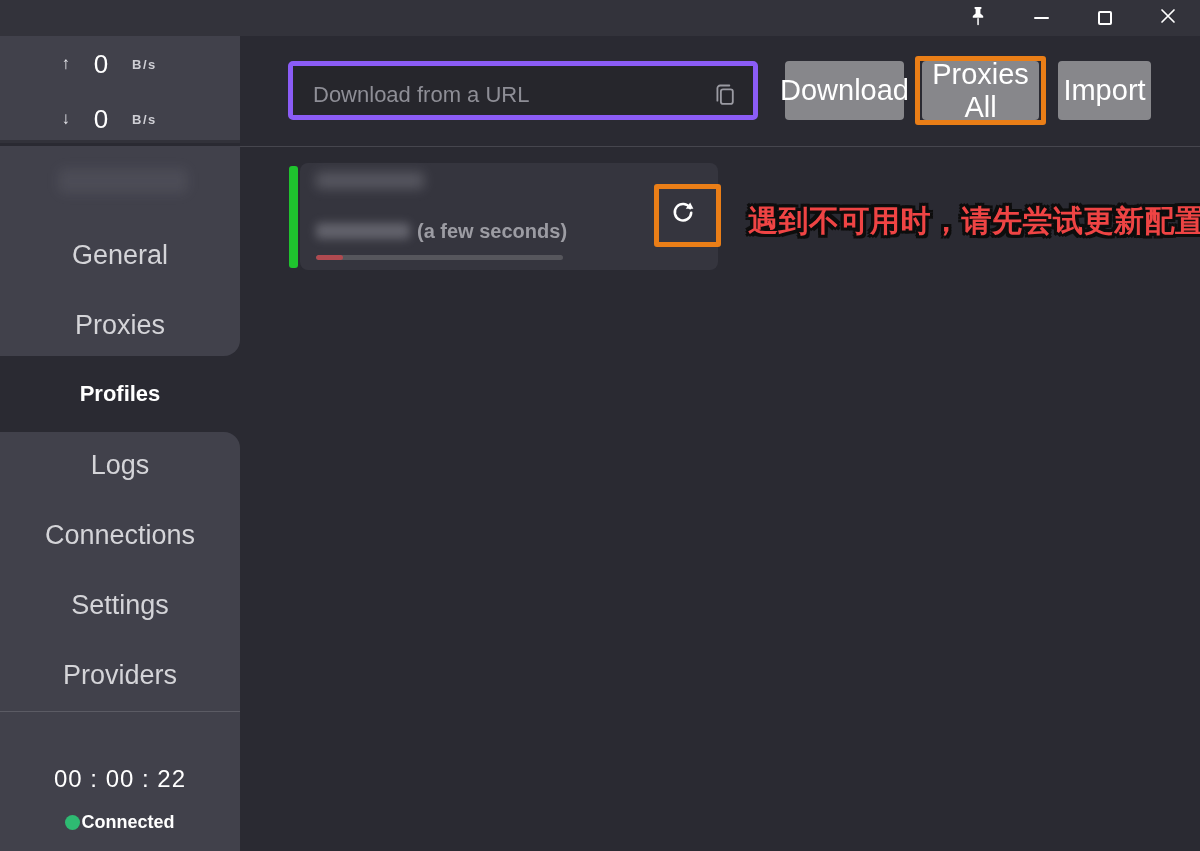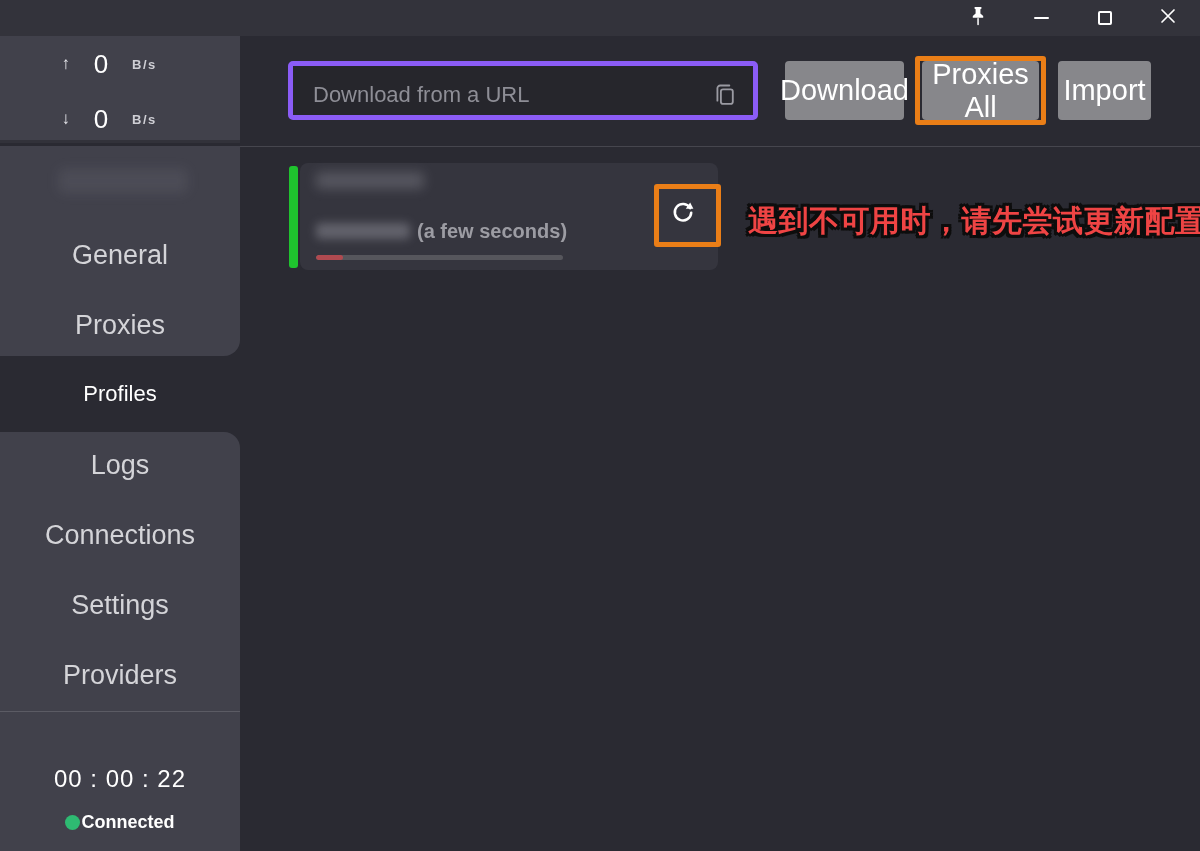--- a/index.html
+++ b/index.html
@@ -30,21 +30,21 @@
   .t-value { width:62px; text-align:center; color:#fff; font-size:26px; font-weight:500; }
   .t-unit { width:60px; color:#cfcfd5; font-size:13px; font-weight:700; letter-spacing:1.5px; }
 
   .sb-blur-smudge { position:absolute; left:58px; top:22px; width:130px; height:26px;
                     background:rgba(210,210,220,0.08); border-radius:6px; filter:blur(6px); }
 
   .nav-item { position:absolute; left:0; width:240px; height:36px; text-align:center;
               line-height:36px; color:#d4d4d8; font-size:27px; cursor:pointer; }
   .nav-general     { top:237px; }
   .nav-proxies     { top:307px; }
-  .nav-profiles    { top:376px; color:#ffffff; font-weight:400; font-size:22px; }
+  .nav-profiles    { top:376px; color:#ffffff; font-weight:700; font-size:22px; }
   .nav-logs        { top:447px;text-align:center; }
   .nav-connections { top:517px; }
   .nav-settings    { top:587px; }
   .nav-providers   { top:657px; }
 
   .uptime { position:absolute; left:0; top:765px; width:240px; text-align:center;
             color:#fff; font-size:24px; font-weight:400; letter-spacing:1px; }
   .conn-row { position:absolute; left:0; top:812px; width:240px; display:flex;
               align-items:center; justify-content:center; gap:1px; }
   .conn-dot { width:15px; height:15px; border-radius:50%; background:#2eba72; }

